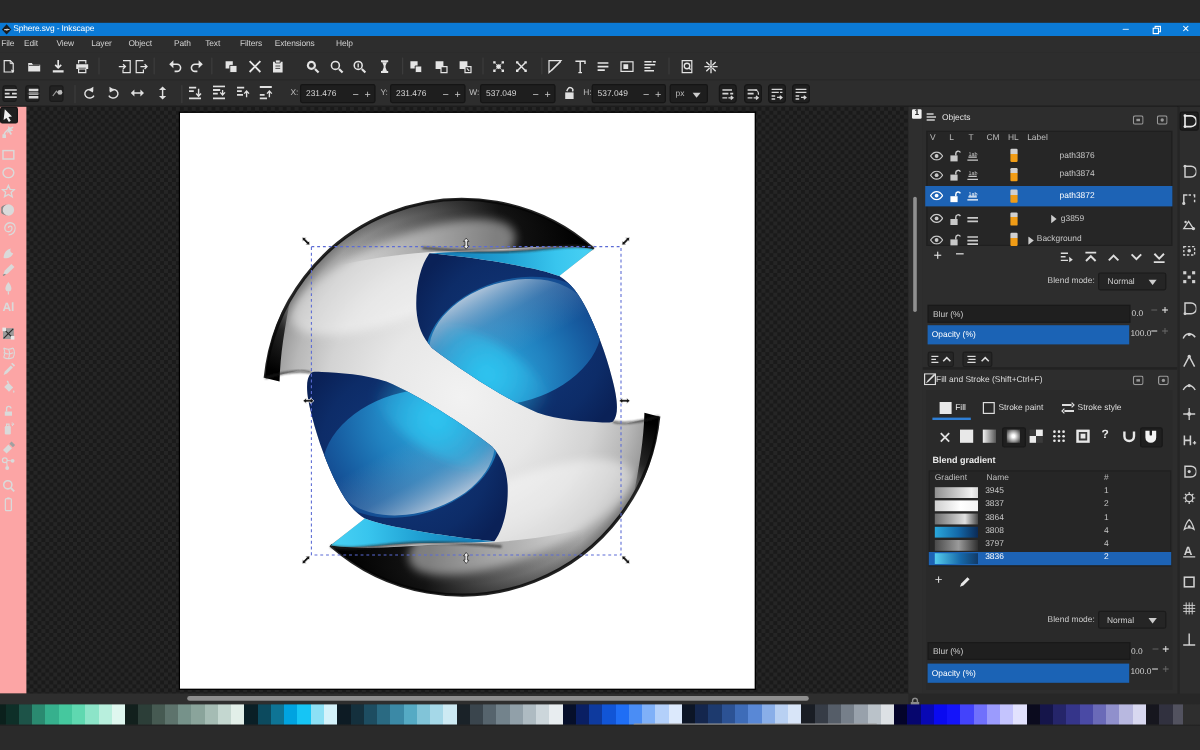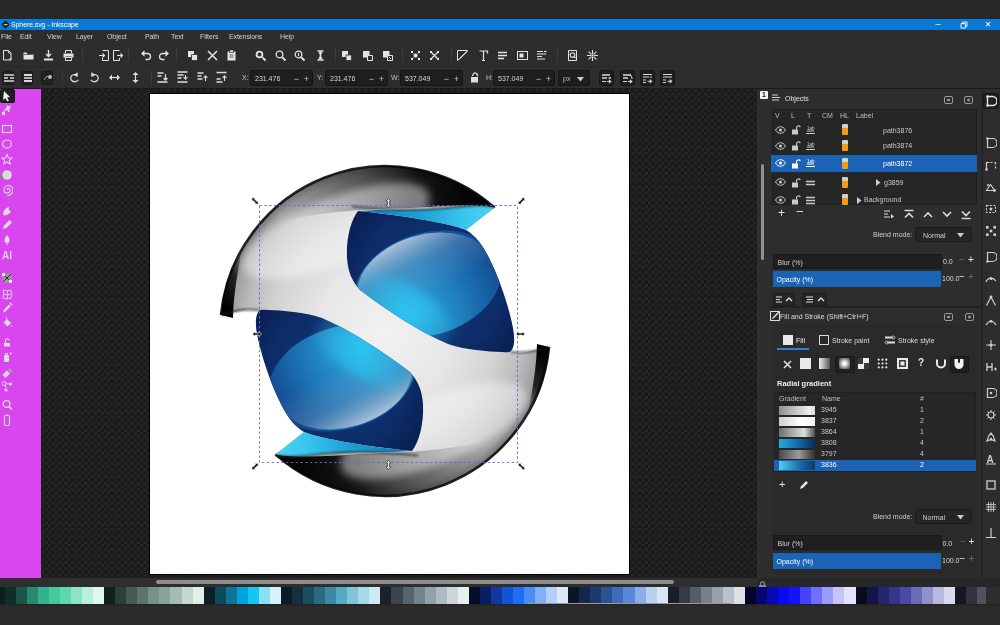--- a/index.html
+++ b/index.html
@@ -20,21 +20,21 @@
 .tgl2{position:absolute;top:3px;width:15px;height:16px;background:#1f1f1f;border:1px solid #161616;border-radius:3px}
 .tgl2 svg{display:block;margin:1px auto}
 .ti{position:absolute;top:4px;width:13px;height:13px}
 .sep2{position:absolute;top:4px;height:15px;width:1px;background:#3c3c3c}
 .lab{position:absolute;top:7px;font-size:7px;color:#c0c0c0}
 .fld{position:absolute;top:3px;height:16px;background:#1e1e1e;border:1px solid #151515;border-radius:2px}
 .fld .val{position:absolute;left:4px;top:4px;font-size:7px;color:#d8d8d8}
 .fld .mi{position:absolute;right:13px;top:3px;font-size:9px;color:#c8c8c8}
 .fld .pl{position:absolute;right:3px;top:3px;font-size:9px;color:#c8c8c8}
 
-#toolbox{left:0;top:89px;width:41px;height:489px;background:#d946ef}
+#toolbox{left:0;top:89px;width:22px;height:489px;background:#fca5a5}
 .tb{position:absolute;left:1px;width:12px;height:13px}
 #canvas{left:18px;top:89px;width:739px;height:489px;background:conic-gradient(#252525 0 25%,#1a1a1a 0 50%,#252525 0 75%,#1a1a1a 0) 0 0/6.6px 6.6px}
 #page{left:150px;top:94px;width:479px;height:480px;background:#fff;outline:1px solid #000}
 #vscroll{left:757px;top:89px;width:12px;height:489px;background:#2e2e2e}
 #vthumb{left:761px;top:164px;width:3px;height:96px;background:#909090;border-radius:2px}
 #hscroll{left:0px;top:578px;width:757px;height:9px;background:#2e2e2e}
 #hthumb{left:156px;top:580px;width:518px;height:4px;background:#8e8e8e;border-radius:2px}
 #onebox{left:760px;top:91px;width:8px;height:8px;background:#f2f2f2;border-radius:1px;color:#111;font-size:7px;font-weight:bold;text-align:center;line-height:8px}
 
 #panel{left:769px;top:89px;width:212px;height:489px;background:#2d2d2d}
@@ -707,21 +707,21 @@
     </svg>
   <div class="abs" style="left:897px;top:358px;width:11px;height:11px;background:#e8e8e8;box-shadow:inset 0 0 0 2px #e8e8e8,inset 0 0 0 3.5px #3a3a3a"></div>
   <span class="abs" style="left:918px;top:357px;color:#e8e8e8;font-size:10px;font-weight:bold">?</span>
   <svg class="abs" style="left:935px;top:357.5px" width="12" height="12" viewBox="0 0 12 12">
       <path d="M2 1.5v4a4 4 0 0 0 8 0v-4" fill="none" stroke="#e8e8e8" stroke-width="2"></path>
     </svg>
   <div class="abs" style="left:949.5px;top:355.5px;width:19px;height:17px;background:#1f1f1f;border:1px solid #181818;border-radius:2px"></div>
   <svg class="abs" style="left:953px;top:357.5px" width="12" height="12" viewBox="0 0 12 12">
       <path d="M1.5 1h3.5v3a1 1 0 0 0 2 0V1H10.5v5.5a4.5 4.5 0 0 1-9 0z" fill="#f2f2f2"></path>
     </svg>
-  <span class="abs" style="left:777px;top:378.5px;color:#ececec;font-size:7.5px;font-weight:bold">Radial gradient</span>
+  <span class="abs" style="left:777px;top:378.5px;color:#ececec;font-size:7.5px;font-weight:bold">Blend gradient</span>
 
   <div class="abs" style="left:774px;top:392px;width:202px;height:80px;background:#262626;border:1px solid #202020"></div>
   <span class="abs ph" style="left:779px;top:395px">Gradient</span>
     <span class="abs ph" style="left:822px;top:395px">Name</span>
     <span class="abs ph" style="left:920px;top:395px">#</span>
   <div class="abs" style="left:774px;top:460px;width:202px;height:11px;background:#1d63b5"></div>
   <div class="abs" style="left:779px;top:405.5px;width:36px;height:9px;background:linear-gradient(90deg,#909090,#f0f0f0 85%,#d8d8d8)"></div>
   <span class="abs" style="left:821px;top:406.0px;font-size:7px;color:#c8c8c8">3945</span>
   <span class="abs" style="left:920px;top:406.0px;font-size:7px;color:#c8c8c8">1</span>
   <div class="abs" style="left:779px;top:416.5px;width:36px;height:9px;background:linear-gradient(90deg,#cfcfcf,#ffffff 60%,#f4f4f4)"></div>

